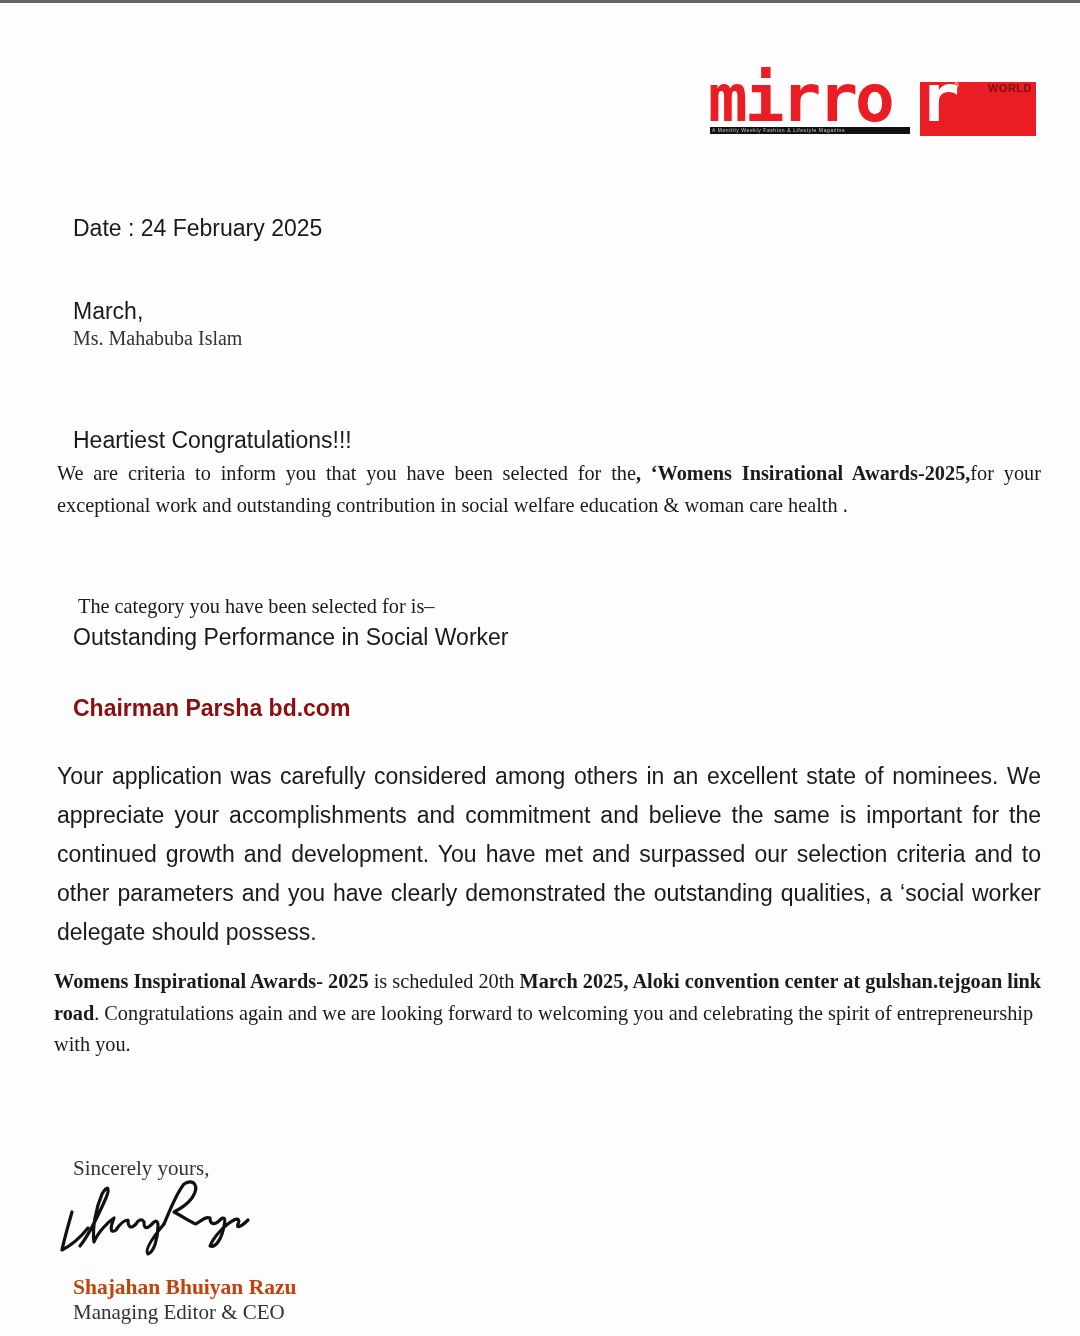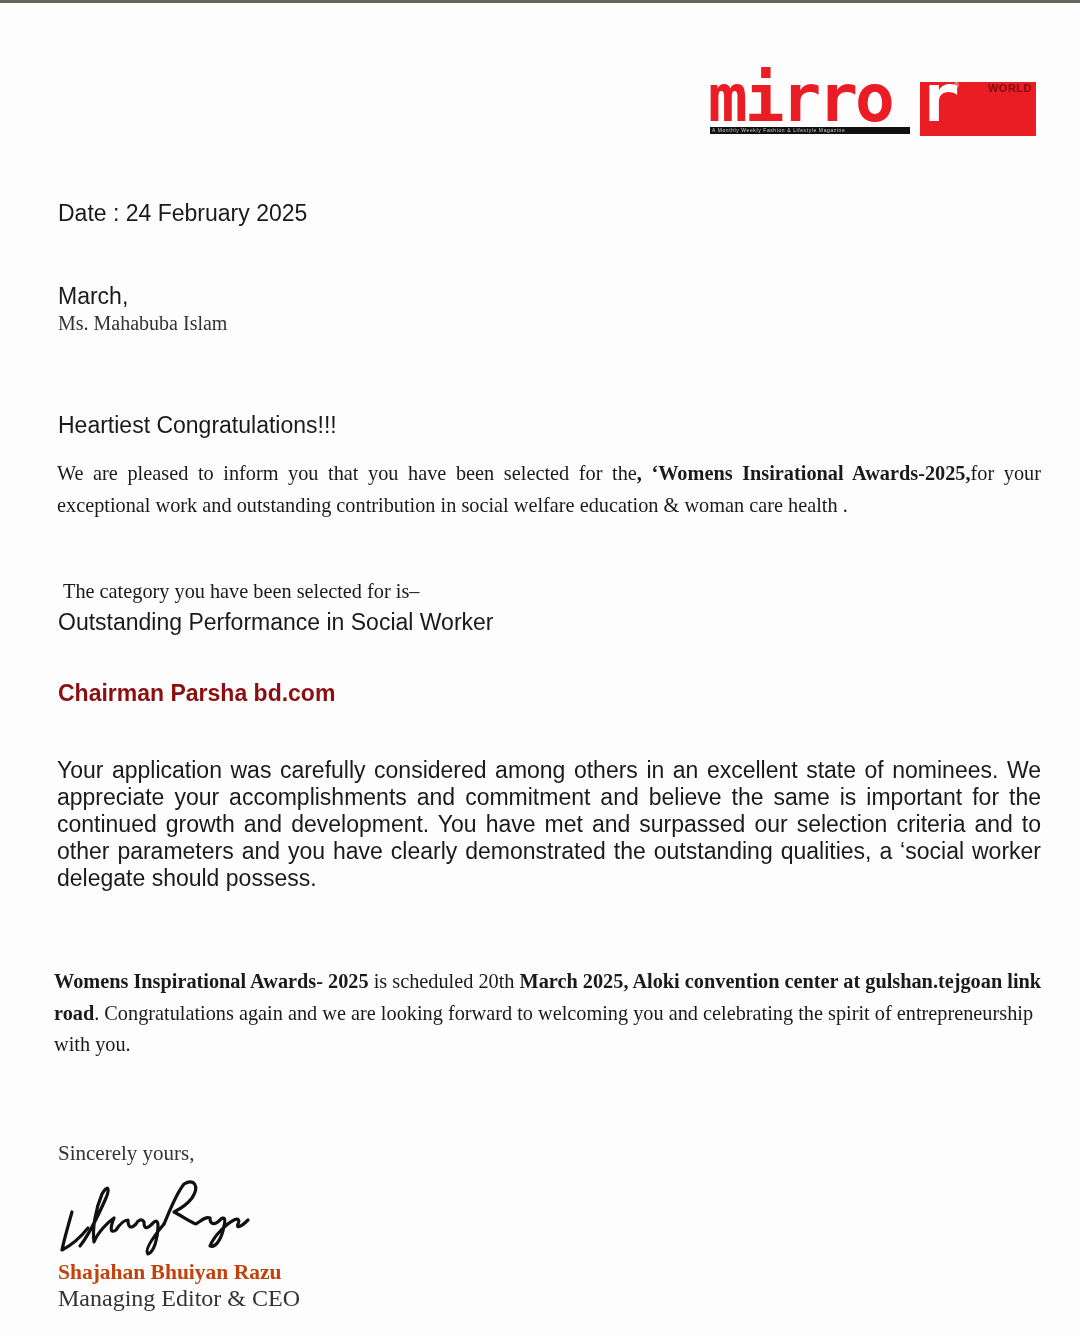--- a/index.html
+++ b/index.html
@@ -23,45 +23,45 @@
     font-size: 66px; color: #ffffff; line-height: 1; }
   .logo-world { position: absolute; right: 4px; top: 2px; font-family: "Liberation Sans", sans-serif; font-weight: bold;
     font-size: 11px; color: #7a1010; letter-spacing: 0.5px; }
   .logo-reg { position: absolute; left: 246px; top: 2px; font-size: 7px; color: #fff; font-family: "Liberation Sans", sans-serif; }
   .logo-tagline {
     position: absolute; left: 2px; top: 47px; width: 198px; height: 7px; background: #111;
     color: #cfcfcf; font-family: "Liberation Sans", sans-serif; font-size: 5px; line-height: 7px; white-space: nowrap; overflow: hidden;
     padding-left: 2px; letter-spacing: 0.6px;
   }
 
-  .abs { position: absolute; margin: 1px; white-space: nowrap; }
+  .abs { position: absolute; margin: 16px; white-space: nowrap; }
   .date { left: 57px; top: 199px; font-size: 23px; }
   .dear { left: 57px; top: 282px; font-size: 23px; }
   .recipient { left: 57px; top: 311px; font-size: 20px; color: #333; }
   .congrats { left: 57px; top: 411px; font-size: 23px; }
 
   .para1 {
     position: absolute; left: 57px; top: 438px; width: 984px; font-size: 20.3px; line-height: 31.5px;
     text-align: justify; color: #1a1a1a;
   }
   .category-intro { left: 62px; top: 579px; font-size: 20.3px; }
   .category { left: 57px; top: 608px; font-size: 23px; }
   .award-org { left: 57px; top: 679px; font-size: 23px; font-weight: bold; color: #8b0f10; }
 
   .para2 {
-    position: absolute; left: 57px; top: 734px; width: 984px; font-size: 23px; line-height: 27px;
+    position: absolute; left: 57px; top: 734px; width: 984px; font-size: 23px; line-height: 39px;
     text-align: justify; text-align-last: left;
   }
   .para3 {
     position: absolute; left: 54px; top: 946px; width: 990px; font-size: 20.3px; line-height: 31.5px;
   }
   .closing { left: 57px; top: 1140px; font-size: 21px; color: #333; }
   .signature { position: absolute; left: 58px; top: 1176px; width: 196px; height: 84px; }
   .signer-name { left: 57px; top: 1259px; font-size: 21.5px; font-weight: bold; color: #c2410c; }
-  .signer-title { left: 57px; top: 1284px; font-size: 24px; color: #333; }
+  .signer-title { left: 57px; top: 1284px; font-size: 21px; color: #333; }
   b { font-weight: bold; }
 </style>
 </head>
 <body>
 
 <div class="topbar"></div>
 
 <div class="logo">
   <div class="logo-red-box"></div>
   <div class="logo-word">mirro</div>
@@ -69,21 +69,21 @@
   <div class="logo-reg">®</div>
   <div class="logo-world">WORLD</div>
   <div class="logo-tagline">A Monthly Weekly Fashion &amp; Lifestyle Magazine</div>
 </div>
 
 <p class="abs sans date">Date : 24 February 2025</p>
 <p class="abs sans dear">March,</p>
 <p class="abs dv recipient">Ms. Mahabuba Islam</p>
 <p class="abs sans congrats">Heartiest Congratulations!!!</p>
 
-<p class="para1 dv"><span>We are pleased to inform you that you have been selected for the</span><b>, ‘Womens Insirational Awards-2025,</b><span>for your exceptional work and outstanding contribution in social welfare education &amp; woman care health .</span></p>
+<p class="para1 dv"><span>We are criteria to inform you that you have been selected for the</span><b>, ‘Womens Insirational Awards-2025,</b><span>for your exceptional work and outstanding contribution in social welfare education &amp; woman care health .</span></p>
 
 <p class="abs dv category-intro">The category you have been selected for is–</p>
 <p class="abs sans category">Outstanding Performance in Social Worker</p>
 <p class="abs sans award-org">Chairman Parsha bd.com</p>
 
 <p class="para2 sans">Your application was carefully considered among others in an excellent state of nominees. We appreciate your accomplishments and commitment and believe the same is important for the continued growth and development. You have met and surpassed our selection criteria and to other parameters and you have clearly demonstrated the outstanding qualities, a ‘social worker delegate should possess.</p>
 
 <p class="para3 dv"><b>Womens Inspirational Awards- 2025</b><span> is scheduled 20th </span><b>March 2025, Aloki convention center at gulshan.tejgoan link road</b><span>. Congratulations again and we are looking forward to welcoming you and celebrating the spirit of entrepreneurship with you.</span></p>
 
 <p class="abs serif closing">Sincerely yours,</p>

